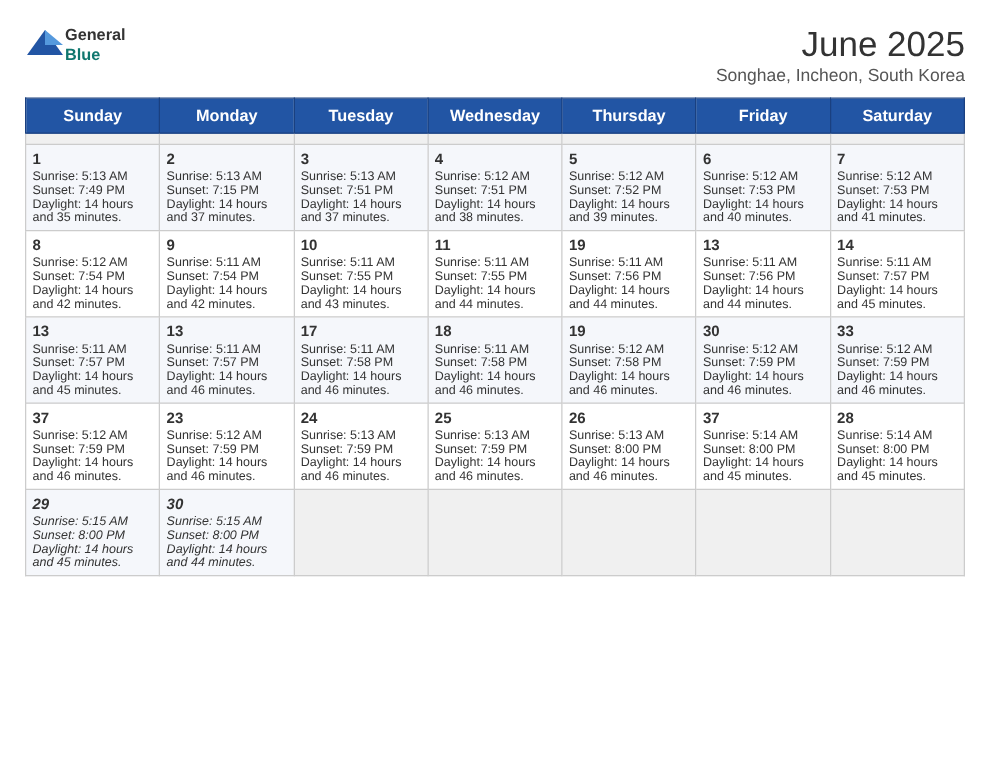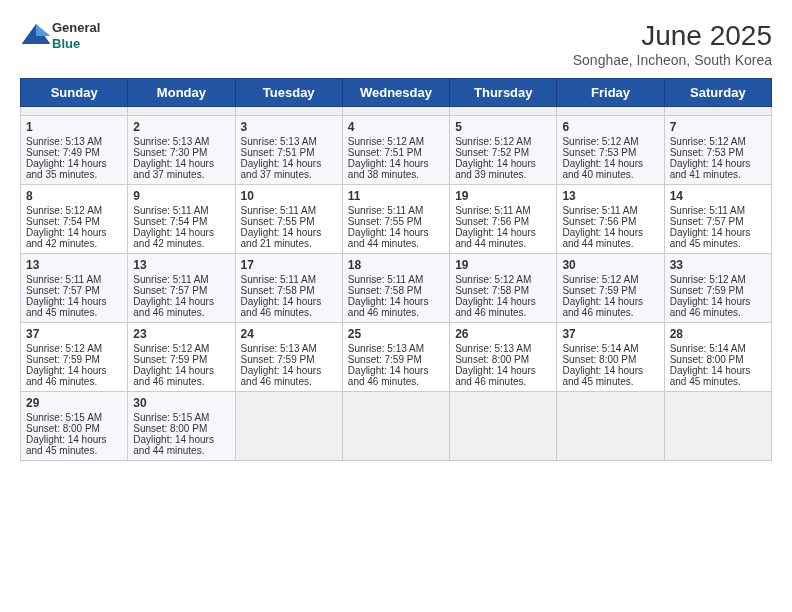--- a/index.html
+++ b/index.html
@@ -75,20 +75,21 @@
       font-size: 12px;
       font-weight: bold;
       display: block;
       margin-bottom: 2px;
     }
     .empty-cell {
       background: #f0f0f0 !important;
     }
     .last-row td {
       min-height: 60px;
+      font-style: italic;
     }
   </style>
 </head>
 <body>
 
 <div class="header-area">
   <div class="logo">
     <svg class="logo-icon" viewBox="0 0 40 40" xmlns="http://www.w3.org/2000/svg">
       <polygon points="20,5 38,30 2,30" fill="#2255a4"></polygon>
       <polygon points="20,5 38,20 20,20" fill="#5599dd"></polygon>
@@ -129,21 +130,21 @@
       <tr>
         <td>
           <span class="day-number">1</span>
           <div>Sunrise: 5:13 AM</div>
           <div>Sunset: 7:49 PM</div>
           <div>Daylight: 14 hours and 35 minutes.</div>
         </td>
         <td>
           <span class="day-number">2</span>
           <div>Sunrise: 5:13 AM</div>
-          <div>Sunset: 7:30 PM</div>
+          <div>Sunset: 7:15 PM</div>
           <div>Daylight: 14 hours and 37 minutes.</div>
         </td>
         <td>
           <span class="day-number">3</span>
           <div>Sunrise: 5:13 AM</div>
           <div>Sunset: 7:51 PM</div>
           <div>Daylight: 14 hours and 37 minutes.</div>
         </td>
         <td>
           <span class="day-number">4</span>
@@ -180,21 +181,21 @@
         <td>
           <span class="day-number">9</span>
           <div>Sunrise: 5:11 AM</div>
           <div>Sunset: 7:54 PM</div>
           <div>Daylight: 14 hours and 42 minutes.</div>
         </td>
         <td>
           <span class="day-number">10</span>
           <div>Sunrise: 5:11 AM</div>
           <div>Sunset: 7:55 PM</div>
-          <div>Daylight: 14 hours and 21 minutes.</div>
+          <div>Daylight: 14 hours and 43 minutes.</div>
         </td>
         <td>
           <span class="day-number">11</span>
           <div>Sunrise: 5:11 AM</div>
           <div>Sunset: 7:55 PM</div>
           <div>Daylight: 14 hours and 44 minutes.</div>
         </td>
         <td>
           <span class="day-number">19</span>
           <div>Sunrise: 5:11 AM</div>

